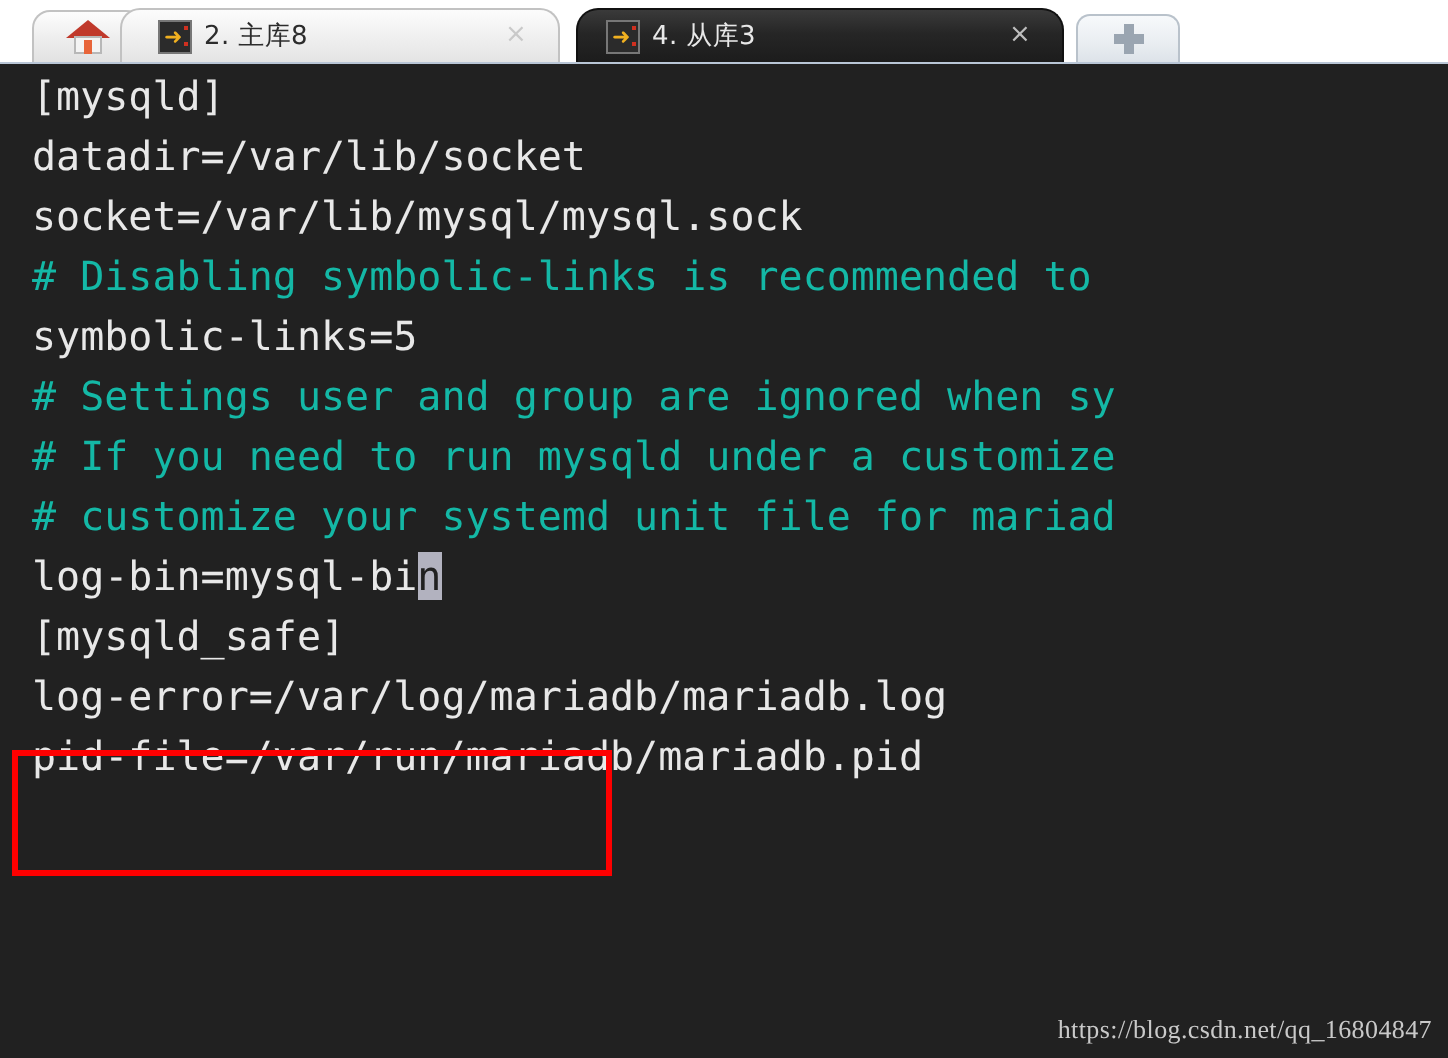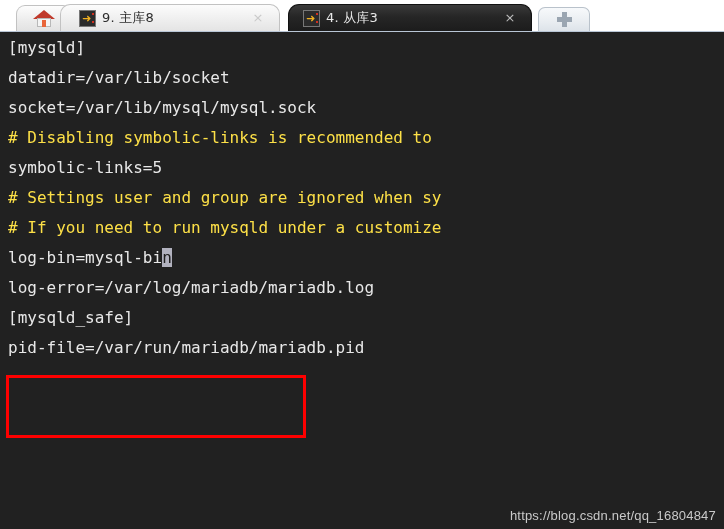--- a/index.html
+++ b/index.html
@@ -193,27 +193,27 @@
   }
   #lines {
     position: absolute;
     left: 0; top: 2px;
     width: 724px;
   }
   .line {
     height: 30px;
     line-height: 30px;
     font-family: "DejaVu Sans Mono", monospace;
-    font-size: 16px;
+    font-size: 20px;
     white-space: pre;
-    padding-left: 8px;
+    padding-left: 16px;
     letter-spacing: 0px;
     color: #e6e6e6;
   }
-  .line.comment { color: #fde047; }
+  .line.comment { color: #14b8a6; }
   .line.plain   { color: #e8e8e8; }
 
   .cursor {
     background: #b2b2bf;
     color: #212121;
   }
 
   
   #redbox {
     position: absolute;
@@ -224,21 +224,21 @@
     border: 3px solid #fe0000;
     box-sizing: border-box;
     pointer-events: none;
     z-index: 5;
   }
 
   #watermark {
     position: absolute;
     right: 8px;
     bottom: 6px;
-    font-family: Liberation Sans, sans-serif;
+    font-family: Liberation Serif, serif;
     font-size: 13px;
     color: #c9c9c9;
     letter-spacing: 0.2px;
     white-space: nowrap;
   }
 </style>
 </head>
 <body>
 
 <div id="tabbar">
@@ -251,21 +251,21 @@
       <span class="door"></span>
     </span>
   </div>
 
   <div class="tab inactive">
     <span class="tab-icon">
       <span class="key">➜</span>
       <span class="dot1"></span>
       <span class="dot2"></span>
     </span>
-    <span class="tab-label">9. 主库8</span>
+    <span class="tab-label">2. 主库8</span>
     <span class="tab-close">×</span>
   </div>
 
   <div class="tab active">
     <span class="tab-icon">
       <span class="key">➜</span>
       <span class="dot1"></span>
       <span class="dot2"></span>
     </span>
     <span class="tab-label">4. 从库3</span>
@@ -283,20 +283,21 @@
 <div id="terminal">
   <div class="topline"></div>
   <div id="lines">
       <div class="line plain">[mysqld]</div>
       <div class="line plain">datadir=/var/lib/socket</div>
       <div class="line plain">socket=/var/lib/mysql/mysql.sock</div>
       <div class="line comment"># Disabling symbolic-links is recommended to</div>
       <div class="line plain">symbolic-links=5</div>
       <div class="line comment"># Settings user and group are ignored when sy</div>
       <div class="line comment"># If you need to run mysqld under a customize</div>
+      <div class="line comment"># customize your systemd unit file for mariad</div>
       <div class="line plain">log-bin=mysql-bi<span class="cursor">n</span></div>
+      <div class="line plain">[mysqld_safe]</div>
       <div class="line plain">log-error=/var/log/mariadb/mariadb.log</div>
-      <div class="line plain">[mysqld_safe]</div>
       <div class="line plain">pid-file=/var/run/mariadb/mariadb.pid</div>
     </div>
   <div id="redbox" style="border-color: rgb(254, 0, 0);"></div>
   <div id="watermark">https://blog.csdn.net/qq_16804847</div>
 </div>
 
 </body></html>

